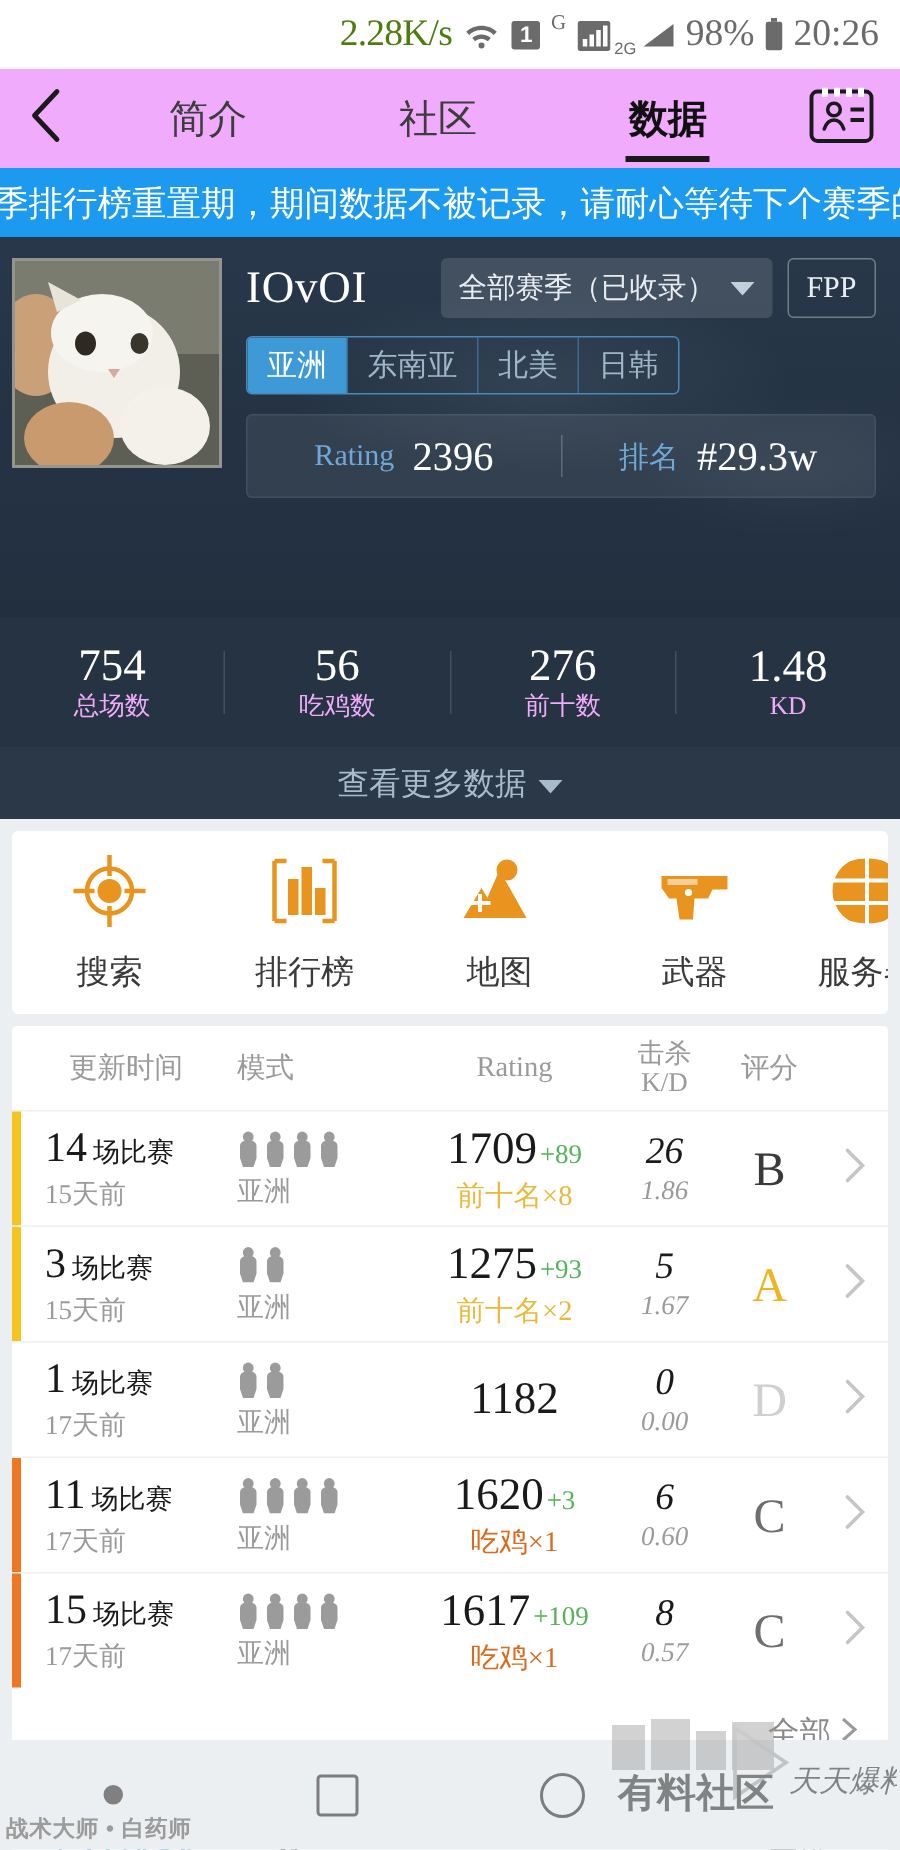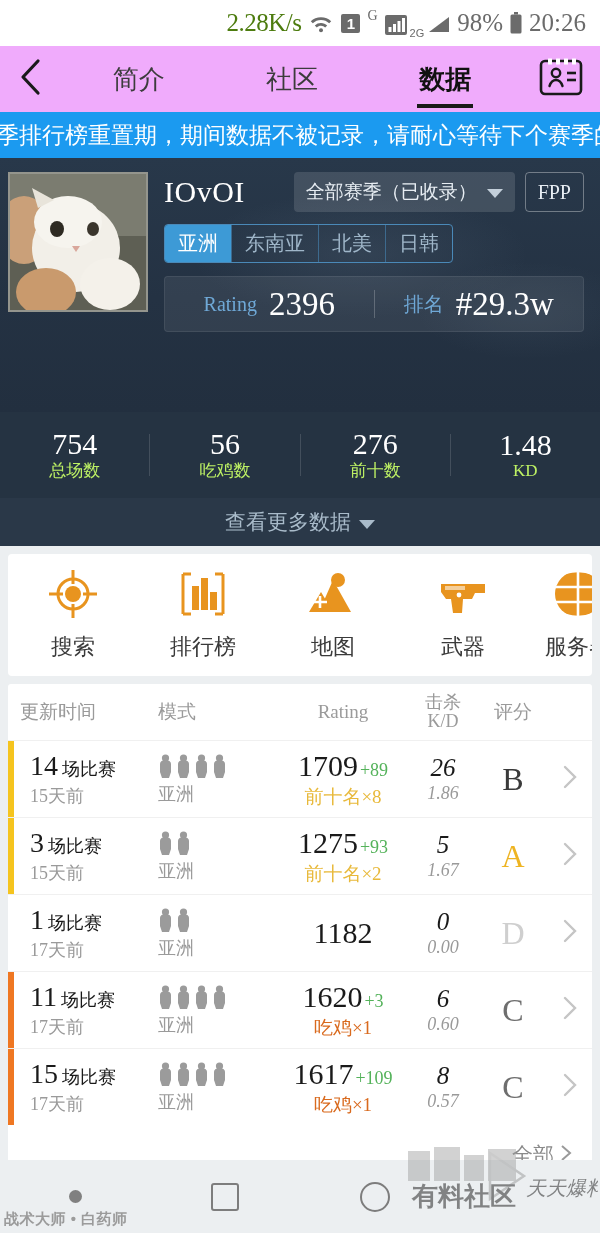--- a/index.html
+++ b/index.html
@@ -109,51 +109,51 @@
 
   .ratingbar {
     margin-top: 13px; background: rgba(255,255,255,.07);
     border:1px solid rgba(255,255,255,.08);
     border-radius:4px; height: 56px;
     display:flex; align-items:center;
   }
   .rb-cell { flex:1; display:flex; align-items:center; justify-content:center; gap:12px; }
   .rb-sep { width:1px; height:28px; background: rgba(255,255,255,.22); }
   .rb-label { color:#6fa8d6; font-size: 20px; }
-  .rb-val { color:#fff; font-size: 33px; font-family: Liberation Serif, serif; }
+  .rb-val { color:#fff; font-size: 27px; font-family: Liberation Serif, serif; }
 
   
   .stats {
     background:#253342; display:flex; align-items:center;
     height: 86px; position:relative;
   }
   .stat { flex:1; text-align:center; }
   .stat-v { color:#fff; font-size: 30px; line-height:1.05; }
-  .stat-l { color:#bef264; font-size: 17px; margin-top:0; }
+  .stat-l { color:#f0abfc; font-size: 17px; margin-top:0; }
   .stat-sep { width:1px; height:42px; background: rgba(255,255,255,.14); }
 
   .more {
     height: 48px; background:#2a3848; color:#a9bbca;
     display:flex; align-items:center; justify-content:center;
     gap: 8px; font-size: 21px;
   }
 
   
   .iconcard {
     background:#fff; margin: 8px 8px 0 8px; border-radius: 4px;
     height: 122px; display:flex; align-items:center; overflow:hidden;
   }
   .iconitem { flex:0 0 130px; text-align:center; }
   .iconitem:last-child { flex:0 0 100px; margin-right:-40px; }
   .ic-label { font-size: 22px; color:#3a3a3a; margin-top: 8px; }
 
   
   .card { background:#fff; margin: 8px 8px 0 8px; border-radius:3px; overflow:hidden; }
   .thead { display:flex; align-items:center; height: 56px; color:#9a9a9a; font-size:19px; }
-  .th-time  { width: 150px; padding-left: 12px; }
+  .th-time  { width: 150px; padding-left: 38px; }
   .th-mode  { width: 120px; }
   .th-rating{ width: 130px; text-align:center; }
   .th-kd    { width: 70px; text-align:center; line-height:1.05; font-size:18px;}
   .th-score { width: 70px; text-align:center; }
   .th-arrow { flex:1; }
 
   .row { display:flex; align-items:center; height: 77px; position:relative;
          border-top:1px solid #f0f0f0; }
   .row-bar { position:absolute; left:0; top:0; bottom:0; width:6px; }
   .c-time  { width:150px; padding-left:22px; }

